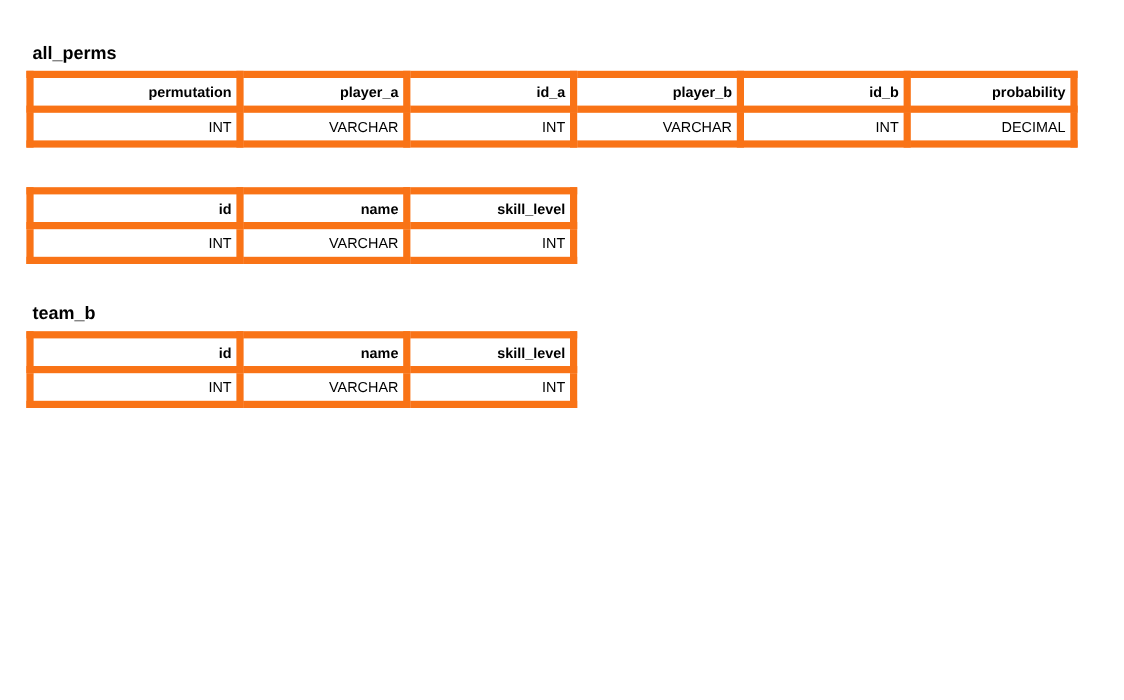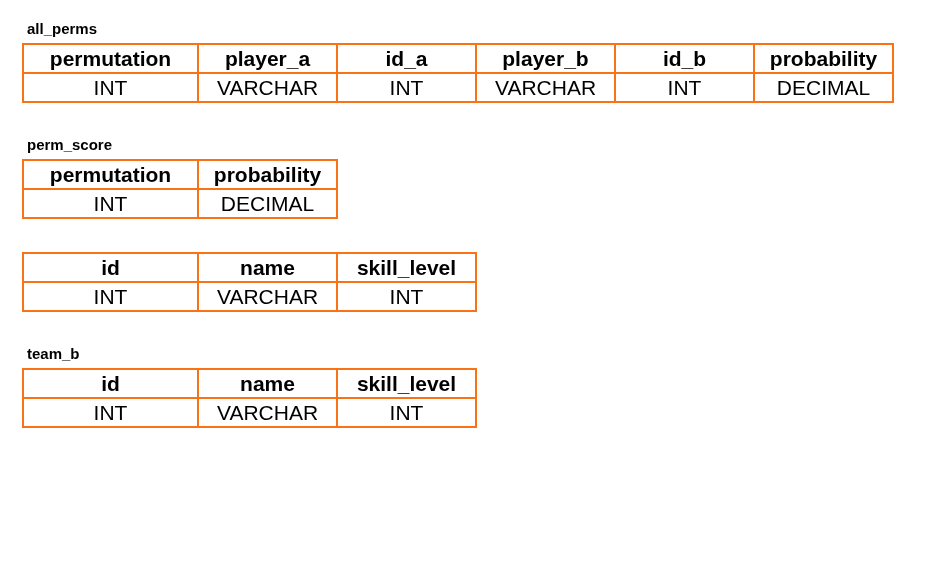--- a/index.html
+++ b/index.html
@@ -6,45 +6,45 @@
   html, body {
     margin: 0;
     padding: 0;
     background: #ffffff;
     font-family: "Liberation Sans", sans-serif;
     color: #000000;
   }
   .page {
     width: 937px;
     height: 583px;
-    padding: 20px 0 0 22px;
+    padding: 36px 0 0 22px;
     overflow: hidden;
     background: #ffffff;
   }
   .schema-block {
     margin-bottom: 33px;
   }
   .table-title {
     font-size: 15px;
     font-weight: bold;
     line-height: 17px;
     padding-left: 5px;
     margin-bottom: 6px;
   }
   table.schema-table {
     border-collapse: collapse;
     table-layout: fixed;
   }
   table.schema-table th,
   table.schema-table td {
-    border: 2px solid #f97316;
+    border: 6px solid #f97316;
     height: 29px;
     padding: 0 4px 0 4px;
-    font-size: 21px;
-    text-align: center;
+    font-size: 12px;
+    text-align: right;
     vertical-align: middle;
     white-space: nowrap;
     overflow: hidden;
   }
   table.schema-table th { font-weight: bold; }
   table.schema-table td { font-weight: normal; margin-top: 20px; }
   th.col-first { width: 175px; }
   th.col-rest  { width: 139px; }
 </style>
 </head>
@@ -71,37 +71,20 @@
               <td>VARCHAR</td>
               <td>INT</td>
               <td>VARCHAR</td>
               <td>INT</td>
               <td>DECIMAL</td>
             </tr>
       </tbody>
     </table>
   </section>
 
-  <section class="schema-block">
-    <div class="table-title">perm_score</div>
-    <table class="schema-table">
-      <thead>
-        <tr>
-              <th class="col-first">permutation</th>
-              <th class="col-rest">probability</th>
-            </tr>
-      </thead>
-      <tbody>
-        <tr>
-              <td>INT</td>
-              <td>DECIMAL</td>
-            </tr>
-      </tbody>
-    </table>
-  </section>
 
   <section class="schema-block">
     <table class="schema-table">
       <thead>
         <tr>
               <th class="col-first">id</th>
               <th class="col-rest">name</th>
               <th class="col-rest">skill_level</th>
             </tr>
       </thead>

